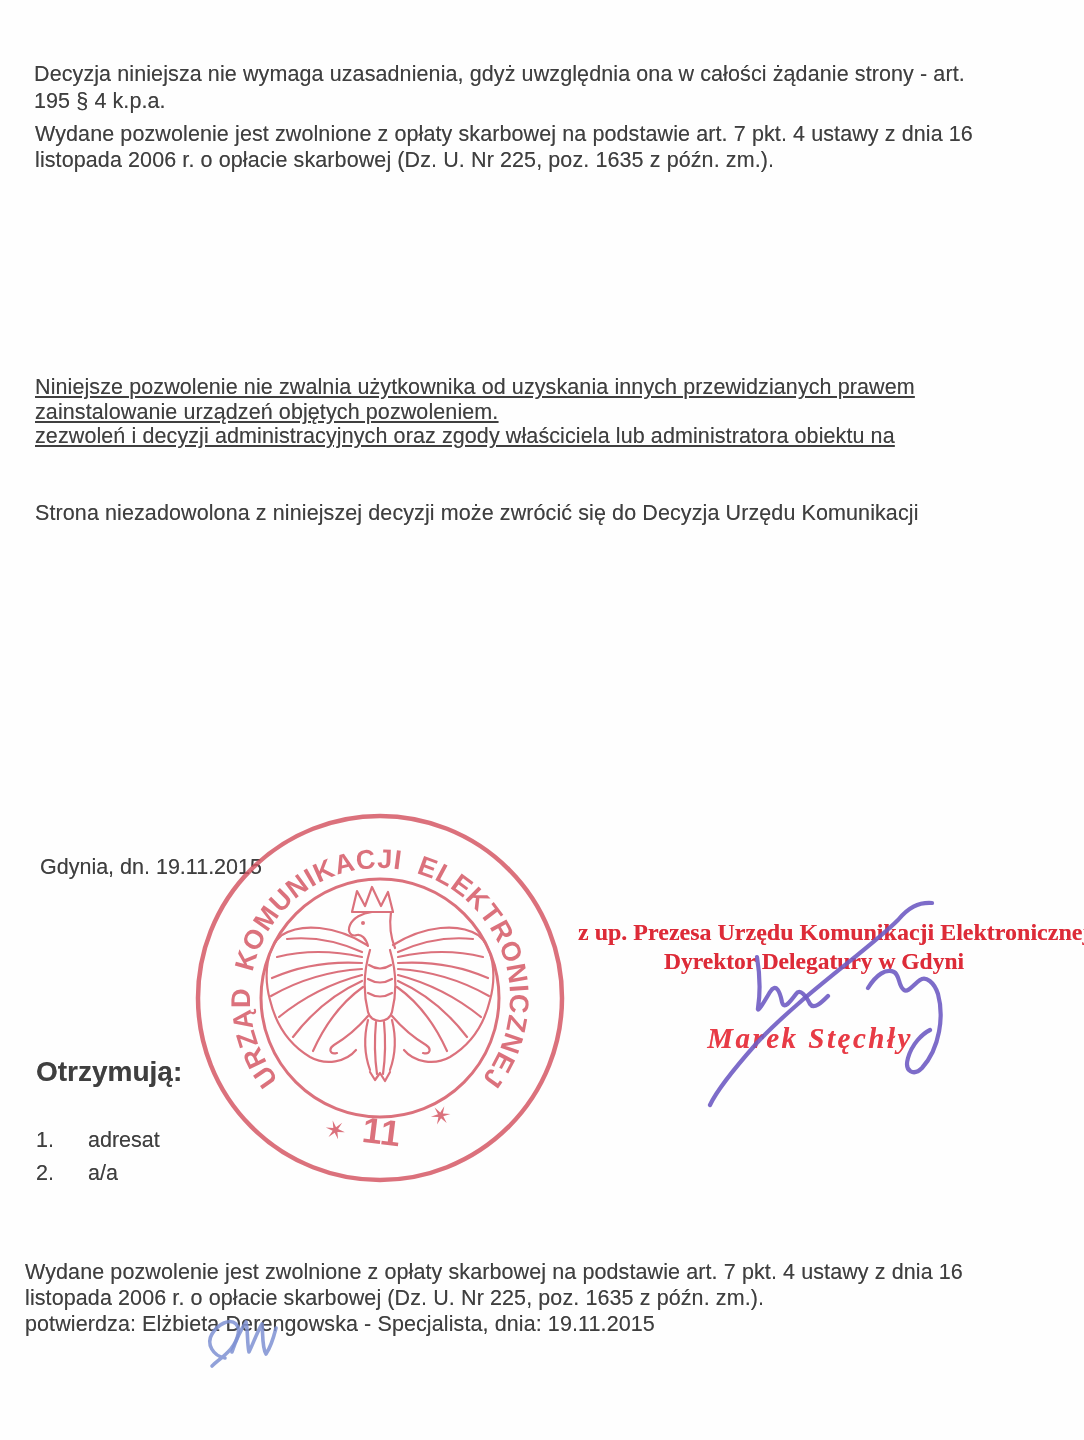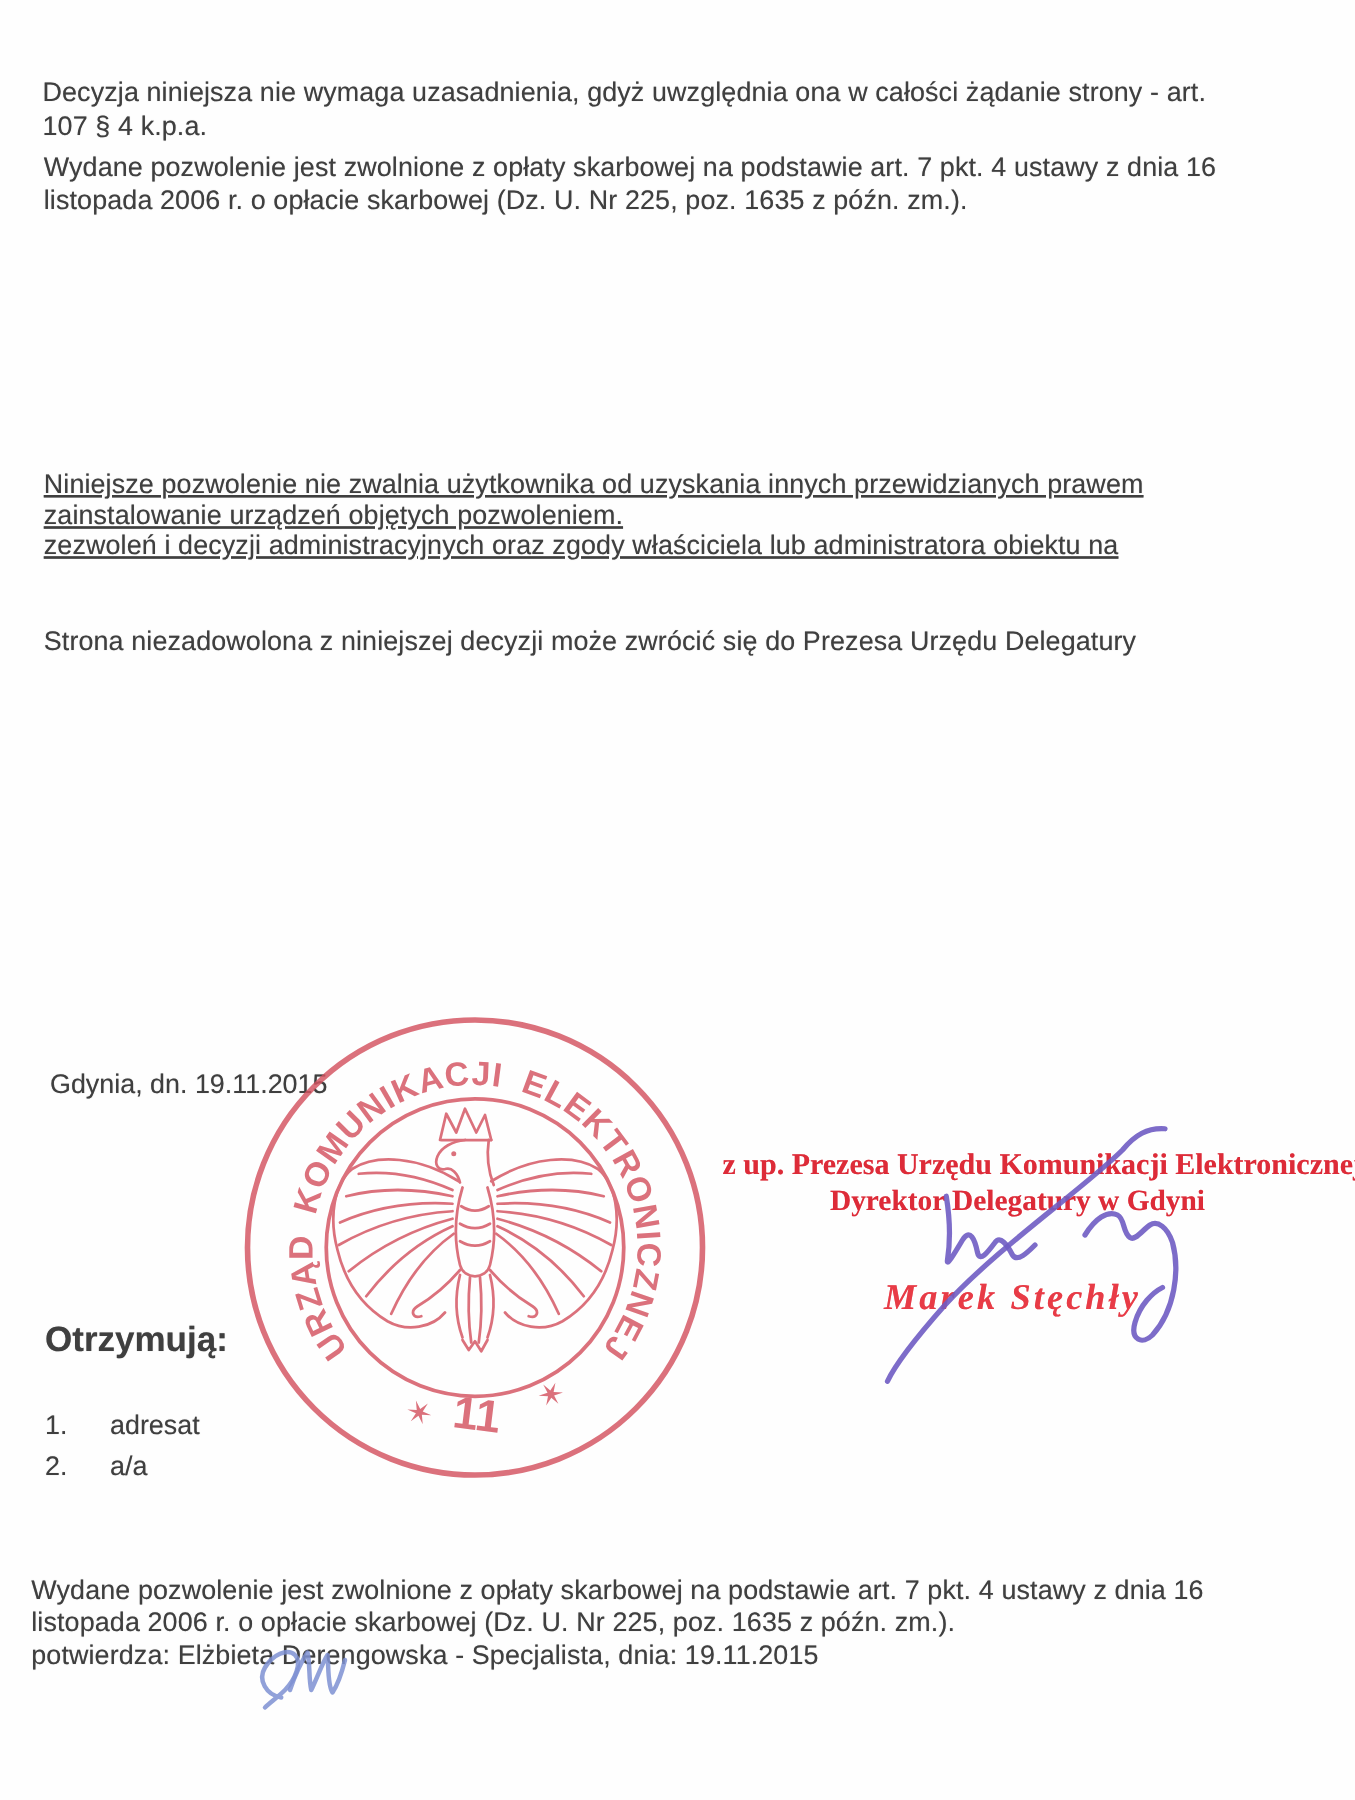--- a/index.html
+++ b/index.html
@@ -59,36 +59,36 @@
   .pen-blue{stroke:var(--pen-blue,#7e90d2);fill:none;stroke-width:3.6;
             stroke-linecap:round;stroke-linejoin:round;opacity:.85;}
 </style>
 </head>
 <body>
 
 <div class="page">
 
   <div class="par lh27" style="left:34px;top:41px;margin-top:20px;">
     <span class="ln">Decyzja niniejsza nie wymaga uzasadnienia, gdyż uwzględnia ona w całości żądanie strony - art.</span>
-    <span class="ln">107 § 4 k.p.a.</span>
+    <span class="ln">195 § 4 k.p.a.</span>
   </div>
 
   <div class="par lh26" style="left:35px;top:121px;">
     <span class="ln">Wydane pozwolenie jest zwolnione z opłaty skarbowej na podstawie art. 7 pkt. 4 ustawy z dnia 16</span>
     <span class="ln">listopada 2006 r. o opłacie skarbowej (Dz. U. Nr 225, poz. 1635 z późn. zm.).</span>
   </div>
 
   <div class="par lh245" style="left:35px;top:375px;text-decoration:underline;">
     <span class="ln">Niniejsze pozwolenie nie zwalnia użytkownika od uzyskania innych przewidzianych prawem</span>
     <span class="ln">zainstalowanie urządzeń objętych pozwoleniem.</span>
     <span class="ln">zezwoleń i decyzji administracyjnych oraz zgody właściciela lub administratora obiektu na</span>
   </div>
 
   <div class="par lh245" style="left:35px;top:501px;">
-    <span class="ln">Strona niezadowolona z niniejszej decyzji może zwrócić się do Prezesa Urzędu Delegatury</span>
+    <span class="ln">Strona niezadowolona z niniejszej decyzji może zwrócić się do Decyzja Urzędu Komunikacji</span>
   </div>
 
   <div class="dateline">Gdynia, dn. 19.11.2015</div>
 
   <svg class="stamp-svg" width="384" height="386" viewBox="-192 -192 384 386">
     <circle class="stamp-stroke" cx="0" cy="0" r="182" stroke-width="4.5"></circle>
     <circle class="stamp-stroke" cx="0" cy="0" r="119" stroke-width="3"></circle>
     <path id="ringPath" d="M -101 81.8 A 130 130 0 1 1 101 81.8" fill="none" stroke="none"></path>
     <text class="ring-text" text-anchor="middle">
       <textPath href="#ringPath" startOffset="50%">URZĄD KOMUNIKACJI ELEKTRONICZNEJ</textPath>

